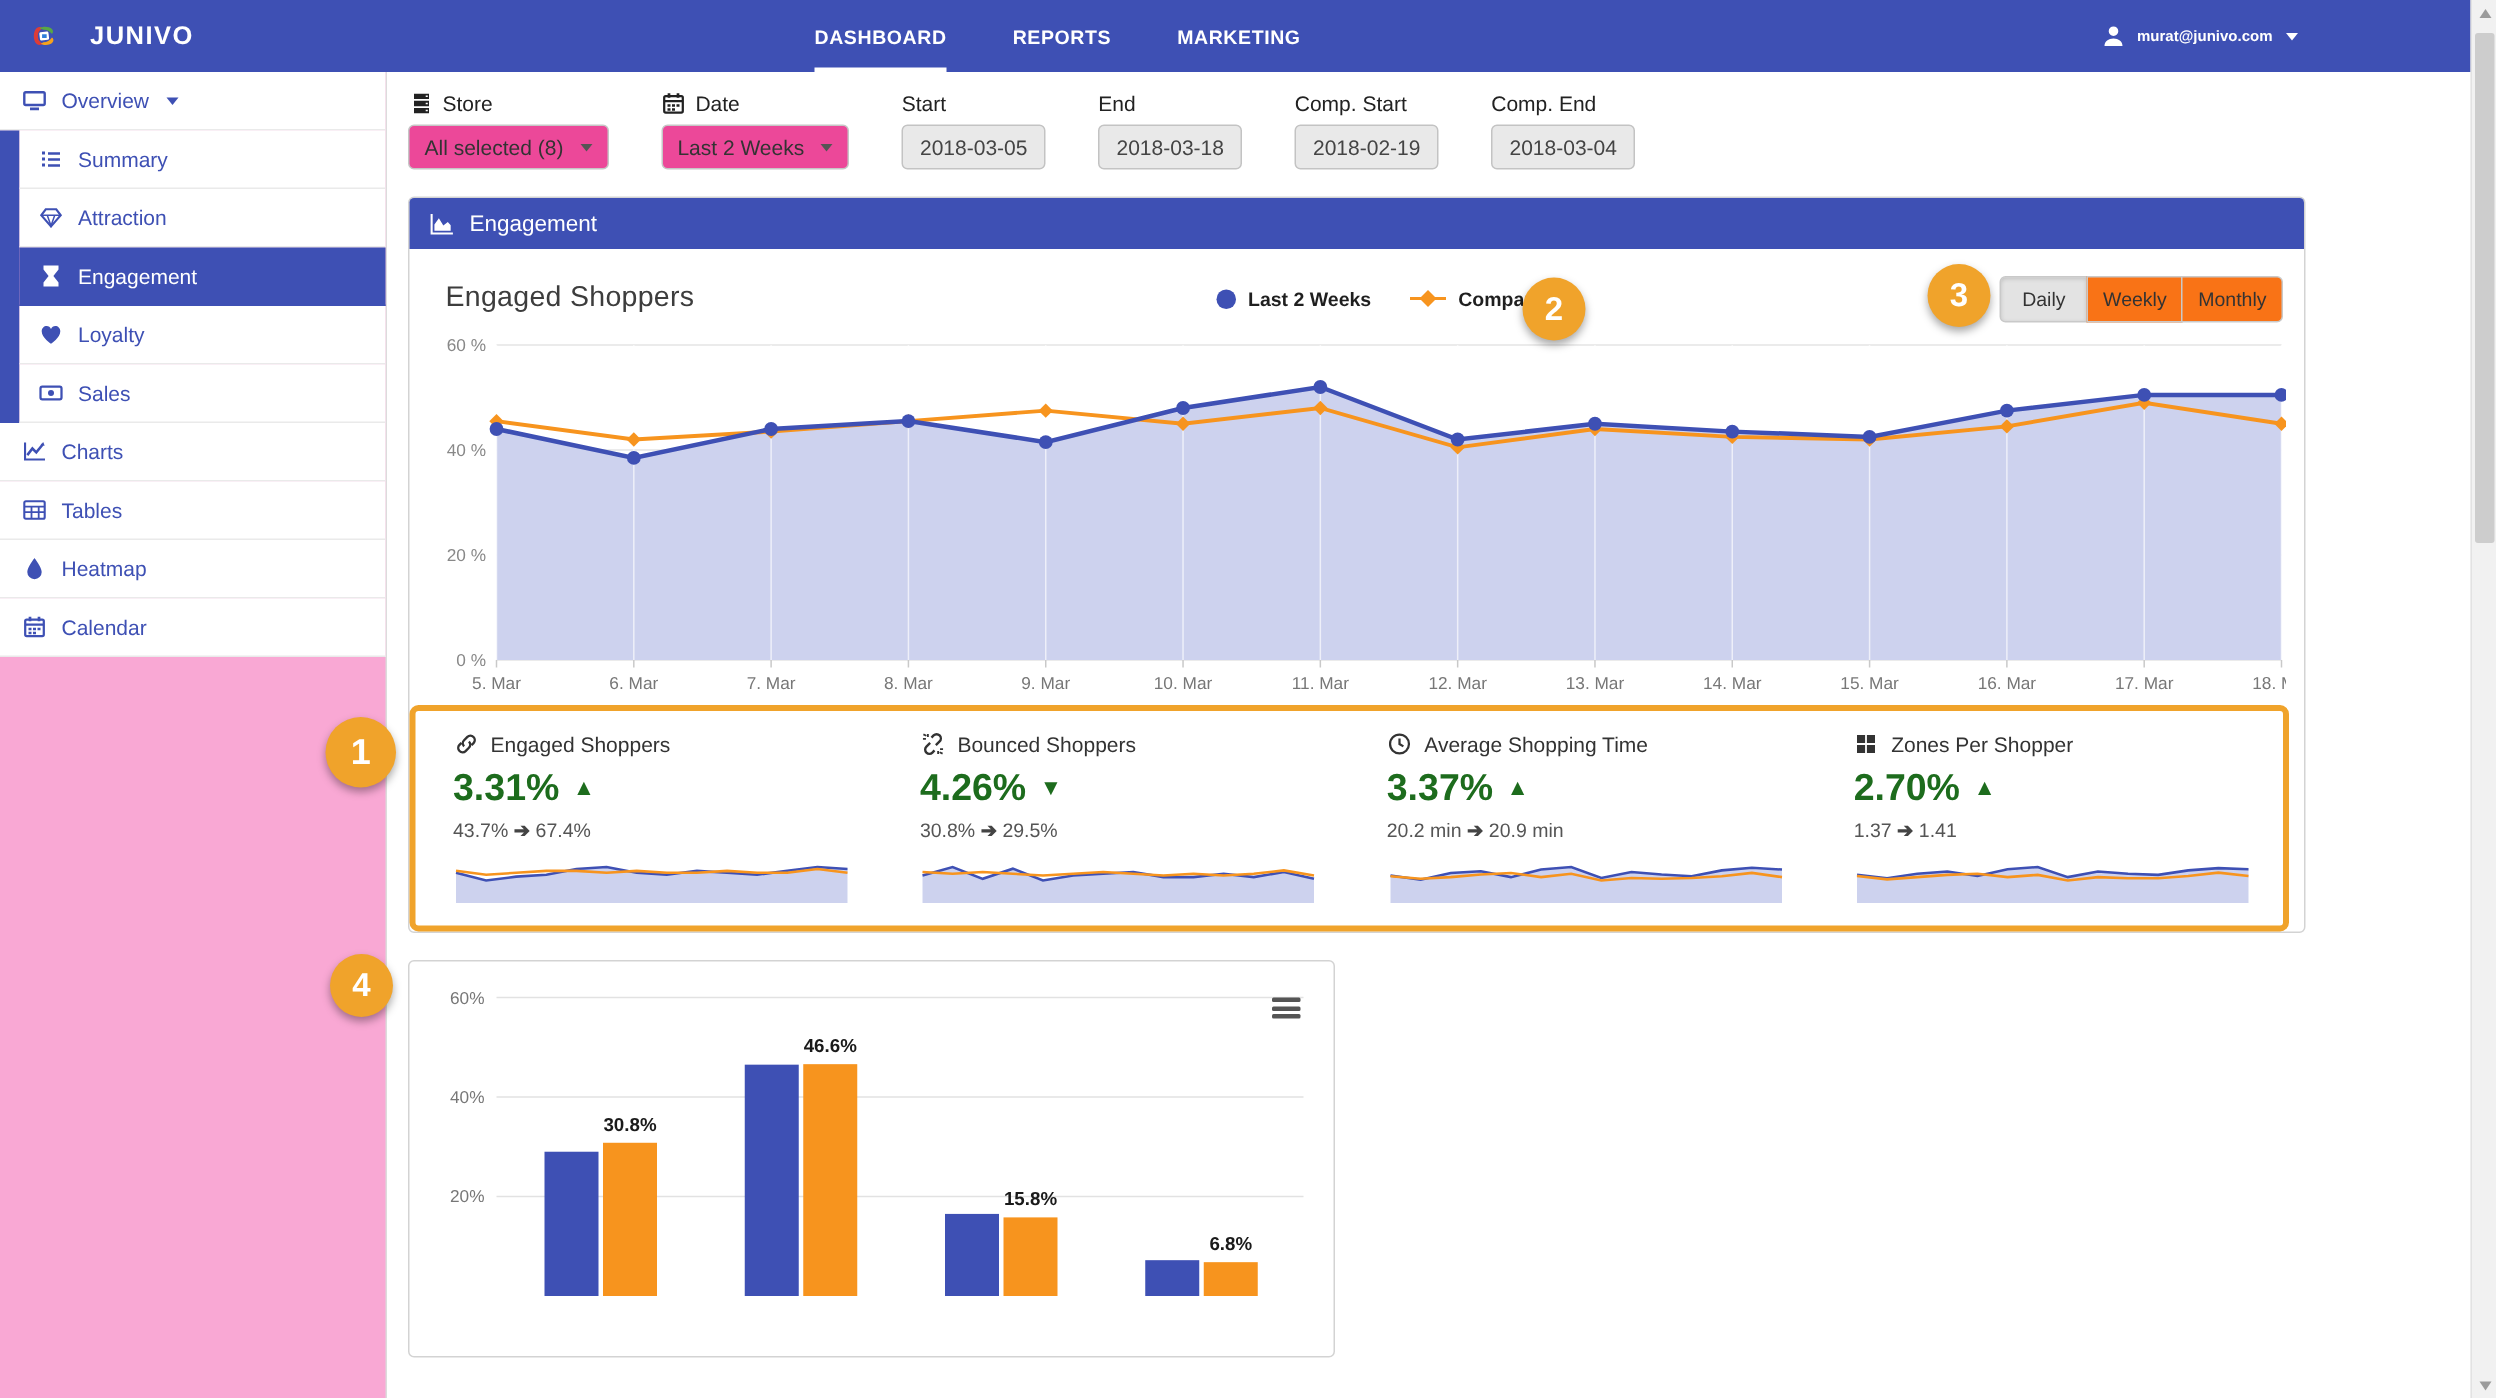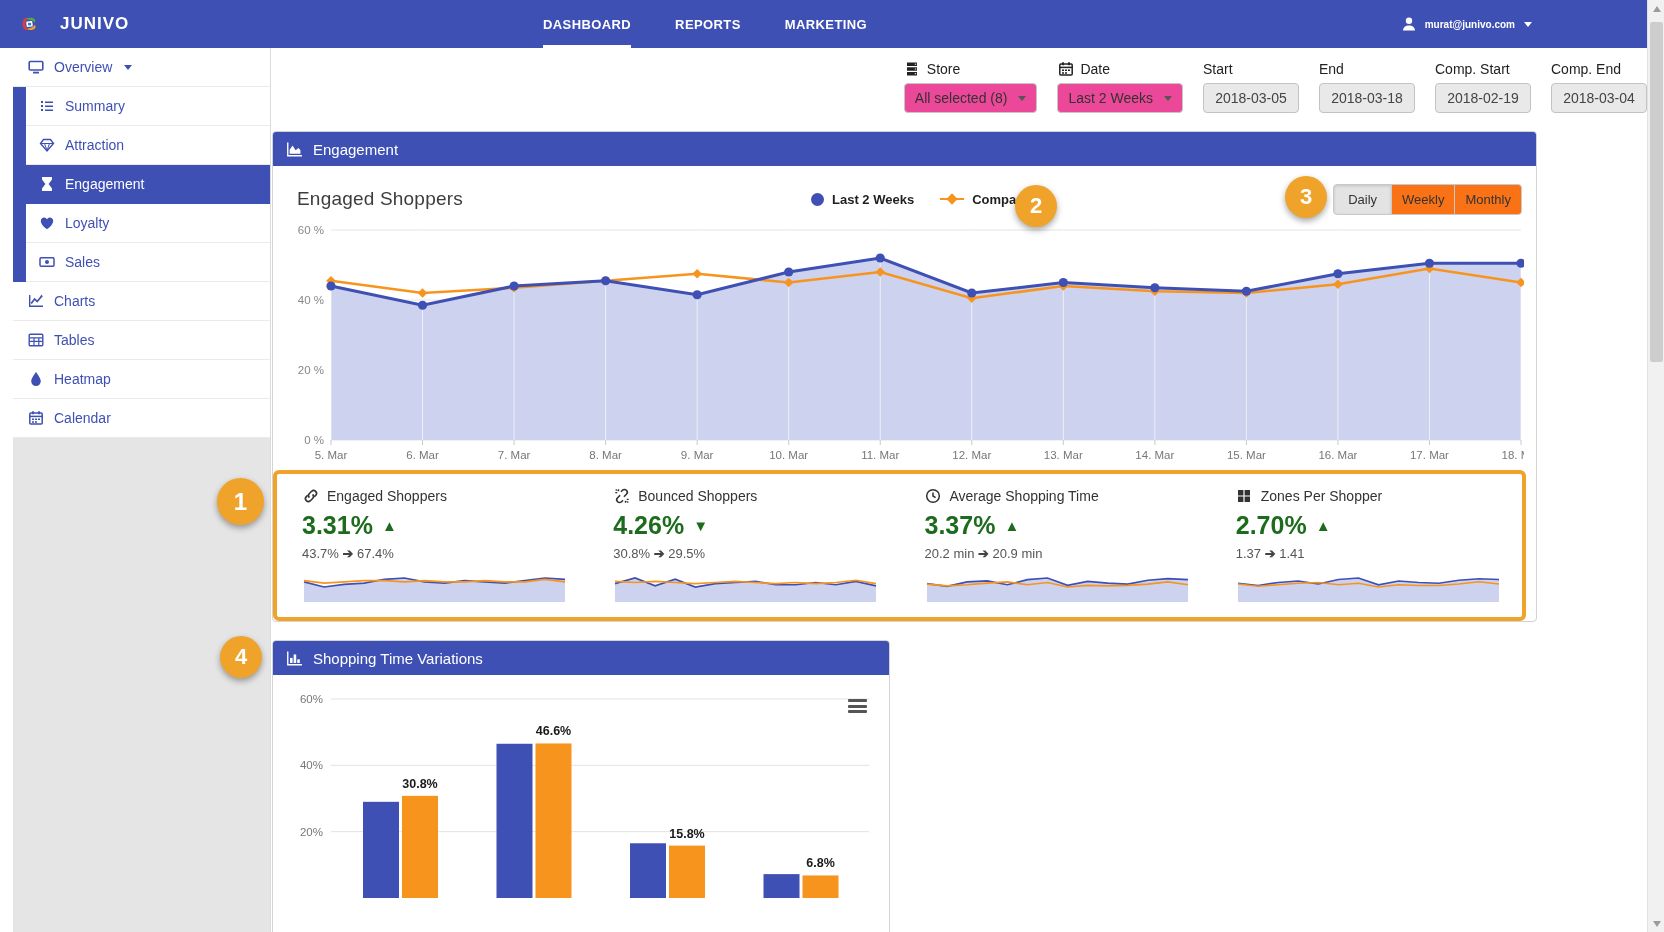--- a/index.html
+++ b/index.html
@@ -12,32 +12,32 @@
   .brand-name { color:#fff; font-size:17px; font-weight:bold; letter-spacing:1px; }
   .nav-tabs { position:absolute; left:543px; top:0; height:48px; display:flex; gap:44px; align-items:center; }
   .nav-tab { color:#fff; font-size:13px; font-weight:bold; letter-spacing:.4px; text-decoration:none; height:48px; display:flex; align-items:center; border-bottom:3px solid transparent; padding-top:3px; cursor:pointer; }
   .nav-tab.active { border-bottom-color:#fff; }
   .user-menu { position:absolute; right:132px; display:flex; align-items:center; gap:7px; color:#fff; font-size:10px; font-weight:bold; cursor:pointer; }
   .caret { display:inline-block; width:0; height:0; border-left:4px solid transparent; border-right:4px solid transparent; border-top:5px solid #555; margin-left:2px; }
   .caret.white { border-top-color:#fff; }
   .caret.blue { border-top-color:currentColor; }
 
   
-  .sidebar { position:absolute; top:48px; left:13px; width:258px; bottom:0; background:#e5e5e5; border-right:1px solid #dcdcdc; z-index:5; }
+  .sidebar { position:absolute; top:48px; left:0; width:258px; bottom:0; background:#f9a8d4; border-right:1px solid #dcdcdc; z-index:5; }
   .side-item { height:39px; display:flex; align-items:center; gap:10px; padding:0 14px; color:#3e50b4; font-size:14px; border-bottom:1px solid #eaeaea; cursor:pointer; background:#fff; }
   .side-sub { border-left:13px solid #3e50b4; }
   .side-sub .side-item { padding-left:12px; }
   .side-item.active { background:#3e50b4; color:#fff; border-bottom-color:#3e50b4; }
   .icn { width:17px; height:17px; display:inline-flex; align-items:center; justify-content:center; flex:none; }
   .icn svg { width:16px; height:16px; }
 
   
   .content { position:absolute; left:258px; top:48px; right:17px; bottom:0; overflow:hidden; background:#fff; }
 
-  .filterbar { display:flex; gap:20px; padding:12px 0 0 14px;justify-content:flex-end; }
+  .filterbar { display:flex; gap:35px; padding:12px 0 0 14px; }
   .f-label { display:flex; align-items:center; gap:6px; font-size:14px; color:#222; height:17px; margin-bottom:6px; }
   .dd-btn { height:30px; background:#ec4899; border:1px solid #c6c6c6; border-radius:4px; padding:0 10px; font-size:14px; color:#333; display:flex; align-items:center; gap:9px; cursor:pointer; font-family:inherit; }
   .date-input { height:30px; width:96px; background:#e9e9e9; border:1px solid #c3c3c3; border-radius:4px; text-align:center; font-size:14px; color:#444; font-family:inherit; }
 
   .panel { margin-left:14px; background:#fff; border:1px solid #d3d3d3; border-radius:4px; }
   .panel-header { background:#3e50b4; color:#fff; height:34px; display:flex; align-items:center; gap:10px; padding:0 13px; font-size:15px; border-radius:3px 3px 0 0; }
   .panel-header .icn svg { width:17px; height:17px; }
 
   .engagement-panel { width:1265px; margin-top:18px; }
   .chart-head { display:flex; align-items:center; margin:12px 14px 0 24px; height:42px; position:relative; }
@@ -480,31 +480,20 @@
               <path d="M2,28 L2,9.250000000000009 L22.076923076923077,11.499999999999996 L42.15384615384615,8.500000000000007 L62.23076923076923,7.000000000000005 L82.3076923076923,9.999999999999995 L102.38461538461539,5.500000000000003 L122.46153846153847,4 L142.53846153846155,10.749999999999996 L162.6153846153846,7.000000000000005 L182.69230769230768,8.500000000000007 L202.76923076923077,9.250000000000009 L222.84615384615384,6.2500000000000036 L242.92307692307693,4.750000000000002 L263,5.500000000000003 L263,28 Z" fill="#cdd2ee"></path>
               <polyline points="2,9.250000000000009 22.076923076923077,11.499999999999996 42.15384615384615,8.500000000000007 62.23076923076923,7.000000000000005 82.3076923076923,9.999999999999995 102.38461538461539,5.500000000000003 122.46153846153847,4 142.53846153846155,10.749999999999996 162.6153846153846,7.000000000000005 182.69230769230768,8.500000000000007 202.76923076923077,9.250000000000009 222.84615384615384,6.2500000000000036 242.92307692307693,4.750000000000002 263,5.500000000000003" fill="none" stroke="#3e50b4" stroke-width="1.7"></polyline>
               <polyline points="2,9.999999999999995 22.076923076923077,12.249999999999998 42.15384615384615,10.749999999999996 62.23076923076923,9.250000000000009 82.3076923076923,8.500000000000007 102.38461538461539,10.749999999999996 122.46153846153847,9.250000000000009 142.53846153846155,13 162.6153846153846,10.749999999999996 182.69230769230768,11.499999999999996 202.76923076923077,11.499999999999996 222.84615384615384,9.999999999999995 242.92307692307693,7.750000000000007 263,9.999999999999995" fill="none" stroke="#f7941e" stroke-width="1.7"></polyline>
             </svg>
         </div>
       </div>
     </div>
   </section>
 
   <section class="panel bars-panel">
-    <div class="panel-header">
-      <span class="icn">
-          <svg viewBox="0 0 16 16" fill="currentColor">
-            <path d="M1 14.5h14v-1.3H2.3V1.5H1z"></path>
-            <rect x="3.8" y="7.4" width="2.4" height="4.8"></rect>
-            <rect x="7.2" y="4.2" width="2.4" height="8"></rect>
-            <rect x="10.6" y="8.8" width="2.4" height="3.4"></rect>
-          </svg>
-        </span>
-      <span>Shopping Time Variations</span>
-    </div>
     <div class="bars-body">
       <div class="hamburger">
           <div></div>
           <div></div>
           <div></div>
         </div>
       <svg id="bar-chart" width="590" height="248">
           <line x1="44" y1="146.66666666666669" x2="582" y2="146.66666666666669" stroke="#e2e2e2" stroke-width="1"></line>
           <text x="36" y="150.66666666666669" text-anchor="end" font-size="11.5" fill="#777">20%</text>
           <line x1="44" y1="80.33333333333334" x2="582" y2="80.33333333333334" stroke="#e2e2e2" stroke-width="1"></line>

